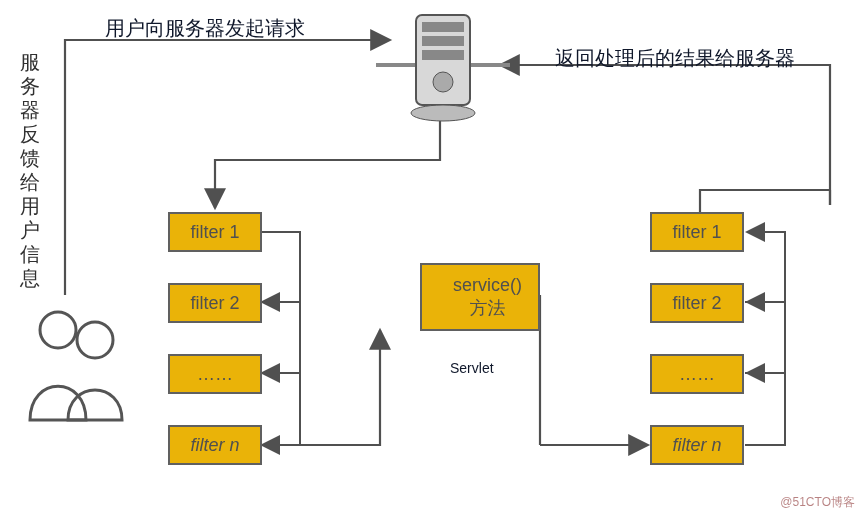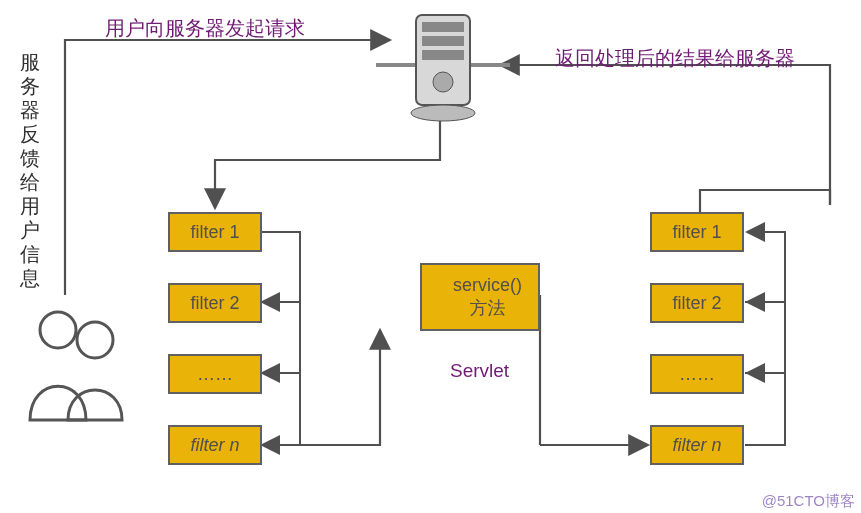--- a/index.html
+++ b/index.html
@@ -26,37 +26,37 @@
     font-size: 18px;
     color: #505050;
     display: flex;
     align-items: center;
     justify-content: center;
     box-sizing: border-box;
   }
   .label {
     position: absolute;
     font-size: 20px;
-    color: #701a75;
+    color: #0f172a;
     white-space: nowrap;
   }
   .vlabel {
     position: absolute;
     font-size: 20px;
     color: #303030;
     width: 22px;
     line-height: 24px;
     text-align: right;
   }
   .watermark {
     position: absolute;
     right: 6px;
     bottom: 2px;
-    font-size: 15px;
-    color: #4c1d95;
+    font-size: 12px;
+    color: #7f1d1d;
     opacity: 0.55;
   }
 </style>
 </head>
 <body>
 
 <div class="canvas">
 
   <svg width="861" height="513" style="position:absolute;left:0;top:0;">
     <defs>
@@ -153,21 +153,21 @@
   <div class="box" style="left:168px; top:283px; width:94px; height:40px;">filter 2</div>
   <div class="box" style="left:168px; top:354px; width:94px; height:40px;">……</div>
   <div class="box" style="left:168px; top:425px; width:94px; height:40px; font-style:italic;">
     <span><span>filter n</span></span>
   </div>
 
   <div class="box" style="left:420px; top:263px; width:120px; height:68px; flex-direction:column; line-height:1.3;padding-left:15px;">
     <span>service()</span>
     <span>方法</span>
   </div>
-  <div class="label" style="left:450px; top:360px; font-size:19px;">Servlet</div>
+  <div class="label" style="left:450px; top:360px; font-size:14px;">Servlet</div>
 
   <div class="box" style="left:650px; top:212px; width:94px; height:40px;">filter 1</div>
   <div class="box" style="left:650px; top:283px; width:94px; height:40px;">filter 2</div>
   <div class="box" style="left:650px; top:354px; width:94px; height:40px;">……</div>
   <div class="box" style="left:650px; top:425px; width:94px; height:40px; font-style:italic;">
     <span><span>filter n</span></span>
   </div>
 
   <div class="watermark">@51CTO博客</div>
 </div>

